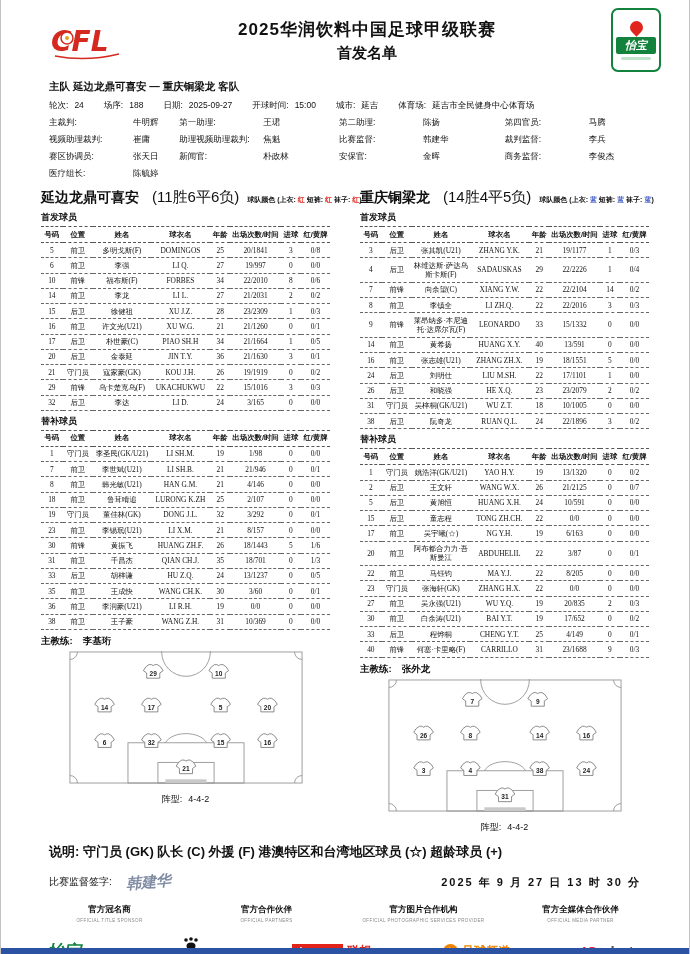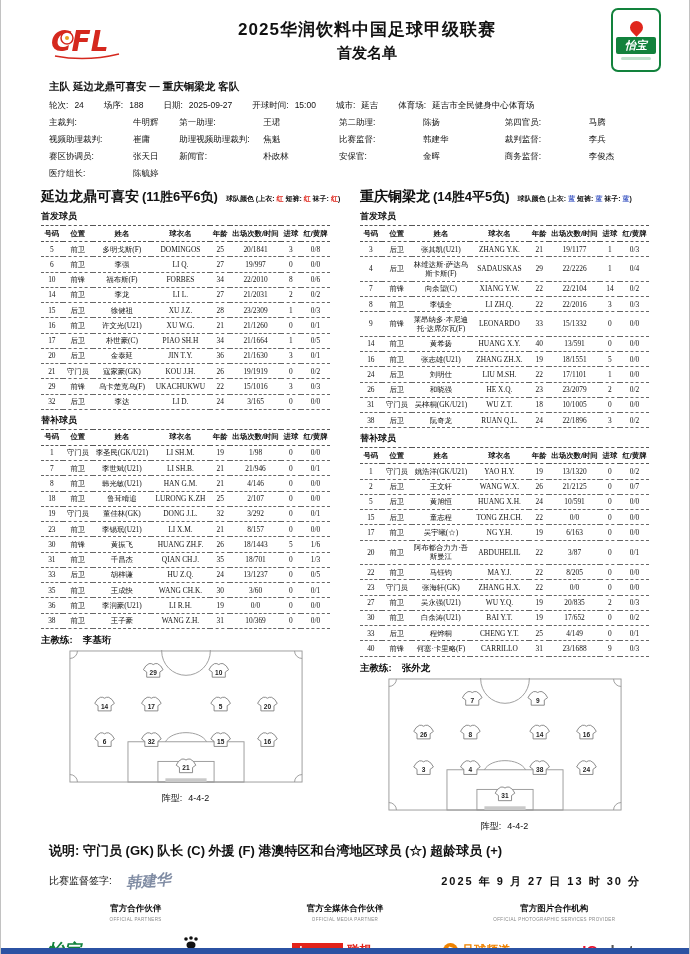--- a/index.html
+++ b/index.html
@@ -23,21 +23,21 @@
   .info-item{margin-right:20px;white-space:nowrap;}
   .info-item .v{margin-left:6px;}
   .officials{padding:5px 48px 0;font-size:8.5px;}
   .off-grid{display:grid;grid-template-columns:22% 27% 28% 23%;row-gap:5px;}
   .off-label{display:inline-block;min-width:84px;}
   
   .teams{display:flex;gap:30px;padding:8px 40px 0;}
   .team{flex:1;min-width:0;}
   .team-head{font-size:9.5px;white-space:nowrap;margin-bottom:4px;}
   .team-name{font-weight:bold;font-size:14px;}
-  .team-record{font-weight:bold;font-size:13px;margin-left:3px;}
+  .team-record{font-weight:normal;font-size:15px;margin-left:13px;}
   .kit{font-size:7px;margin-left:8px;font-weight:bold;}
   .sec-label{font-size:9px;font-weight:bold;margin:4px 0 2px;}
   .tbl-wrap-starters{min-height:182px;}
   .tbl-wrap-subs{min-height:188px;}
   table{width:100%;border-collapse:collapse;table-layout:fixed;
         font-family:"Liberation Serif",serif;font-size:7.4px;}
   th{font-family:"Liberation Sans",sans-serif;font-weight:bold;font-size:7.4px;
      border-top:1px dashed #555;border-bottom:1px dashed #555;padding:2.5px 0;}
   td{text-align:center;padding:2.5px 0;border-bottom:1px dashed #666;line-height:1.25;
      overflow:hidden;}
@@ -833,30 +833,34 @@
   <div class="legend">说明: 守门员 (GK) 队长 (C) 外援 (F) 港澳特区和台湾地区球员 (☆) 超龄球员 (+)</div>
 
   <div class="sig-row">
     <span class="sig-label">比赛监督签字:</span>
     <span class="sig-name">韩建华</span>
     <span class="sig-date">2025 年 9 月 27 日 13 时 30 分</span>
   </div>
 
   <div class="sponsor-heads" id="sponsor-heads">
       <div class="sp-col">
+        <div class="sp-cn">官方冠名商</div>
+        <div class="sp-en">OFFICIAL TITLE SPONSOR</div>
+      </div>
+      <div class="sp-col">
         <div class="sp-cn">官方合作伙伴</div>
         <div class="sp-en">OFFICIAL PARTNERS</div>
       </div>
       <div class="sp-col">
+        <div class="sp-cn">官方图片合作机构</div>
+        <div class="sp-en">OFFICIAL PHOTOGRAPHIC SERVICES PROVIDER</div>
+      </div>
+      <div class="sp-col">
         <div class="sp-cn">官方全媒体合作伙伴</div>
         <div class="sp-en">OFFICIAL MEDIA PARTNER</div>
-      </div>
-      <div class="sp-col">
-        <div class="sp-cn">官方图片合作机构</div>
-        <div class="sp-en">OFFICIAL PHOTOGRAPHIC SERVICES PROVIDER</div>
       </div>
     </div>
 
   <div class="logos">
     <span class="logo logo-yibao">
       <span>怡宝</span>
         <sup>®</sup>
     </span>
     <span class="logo logo-kelme">
       <svg width="18" height="14" viewBox="0 0 18 14">

